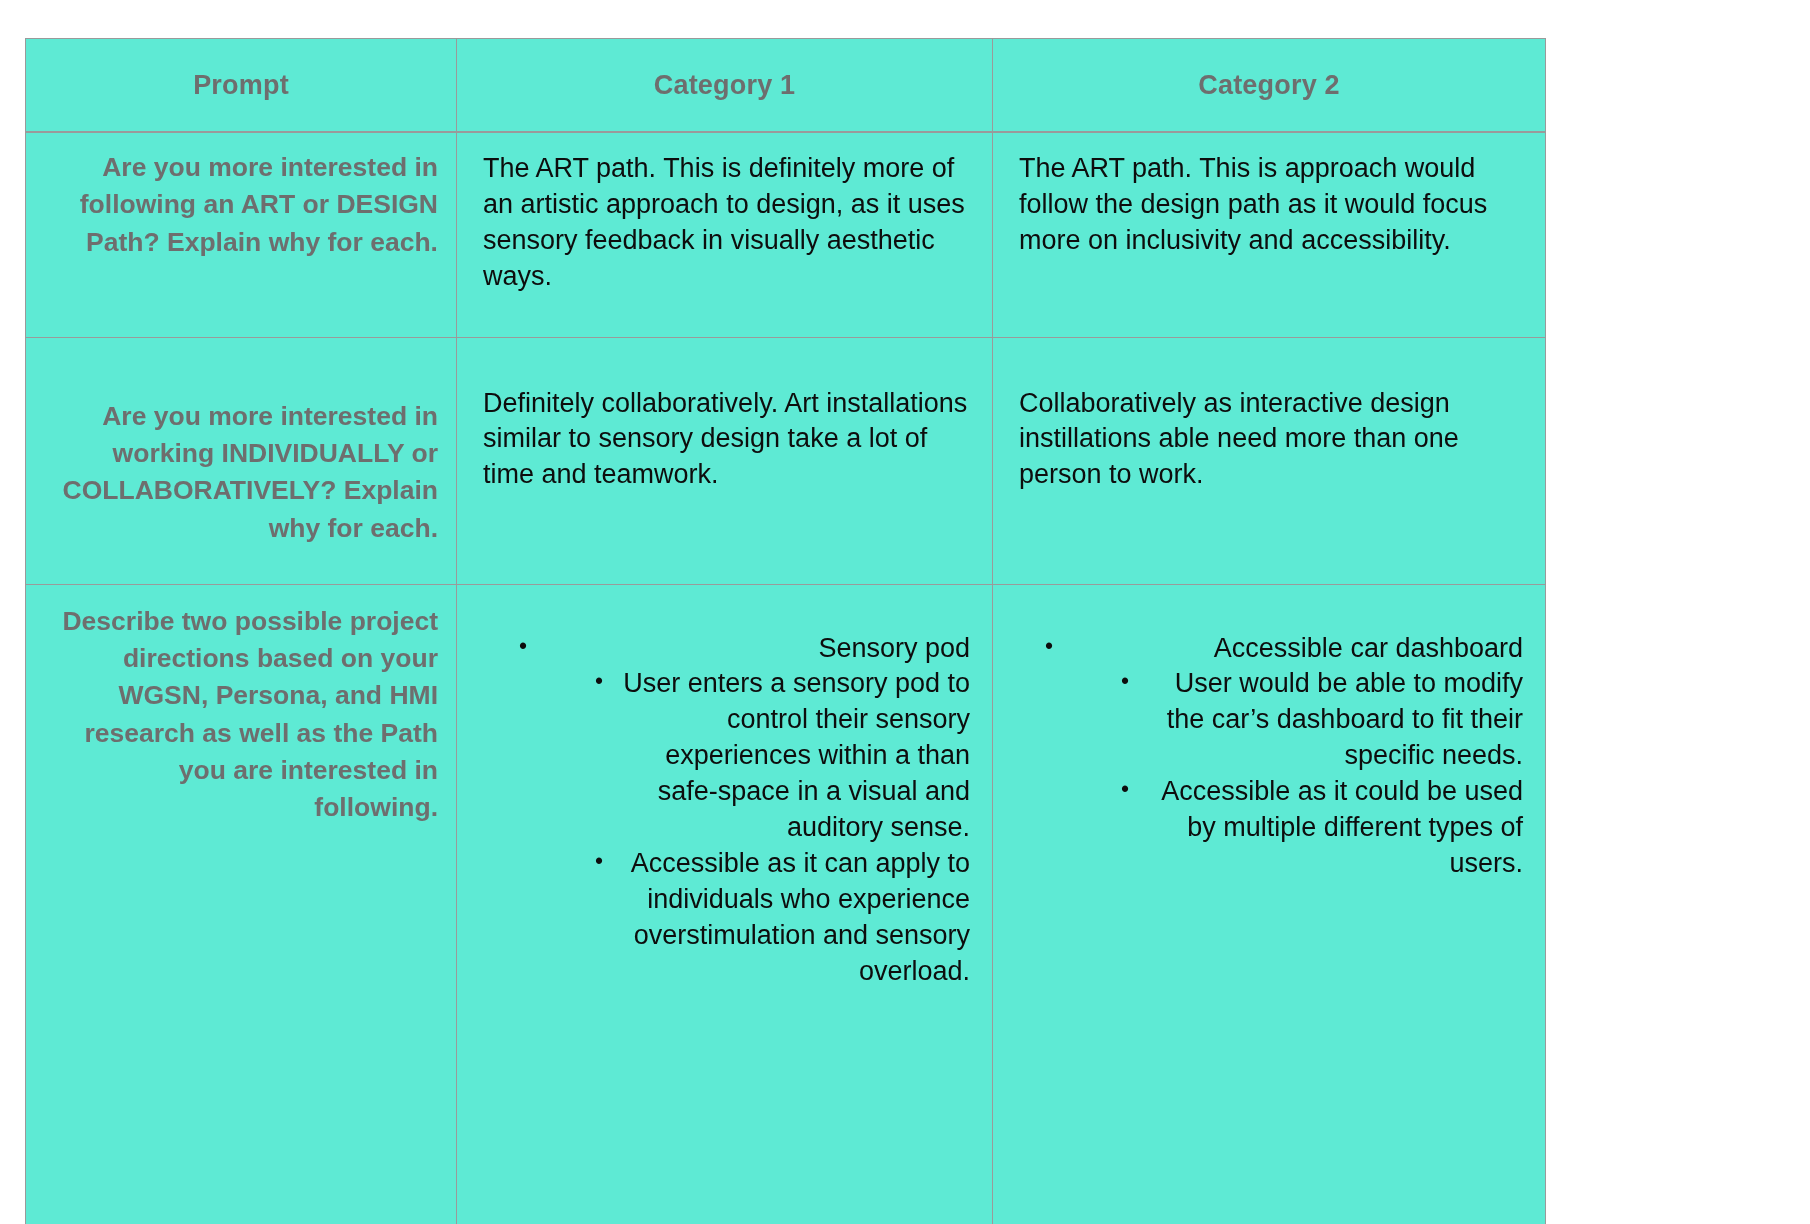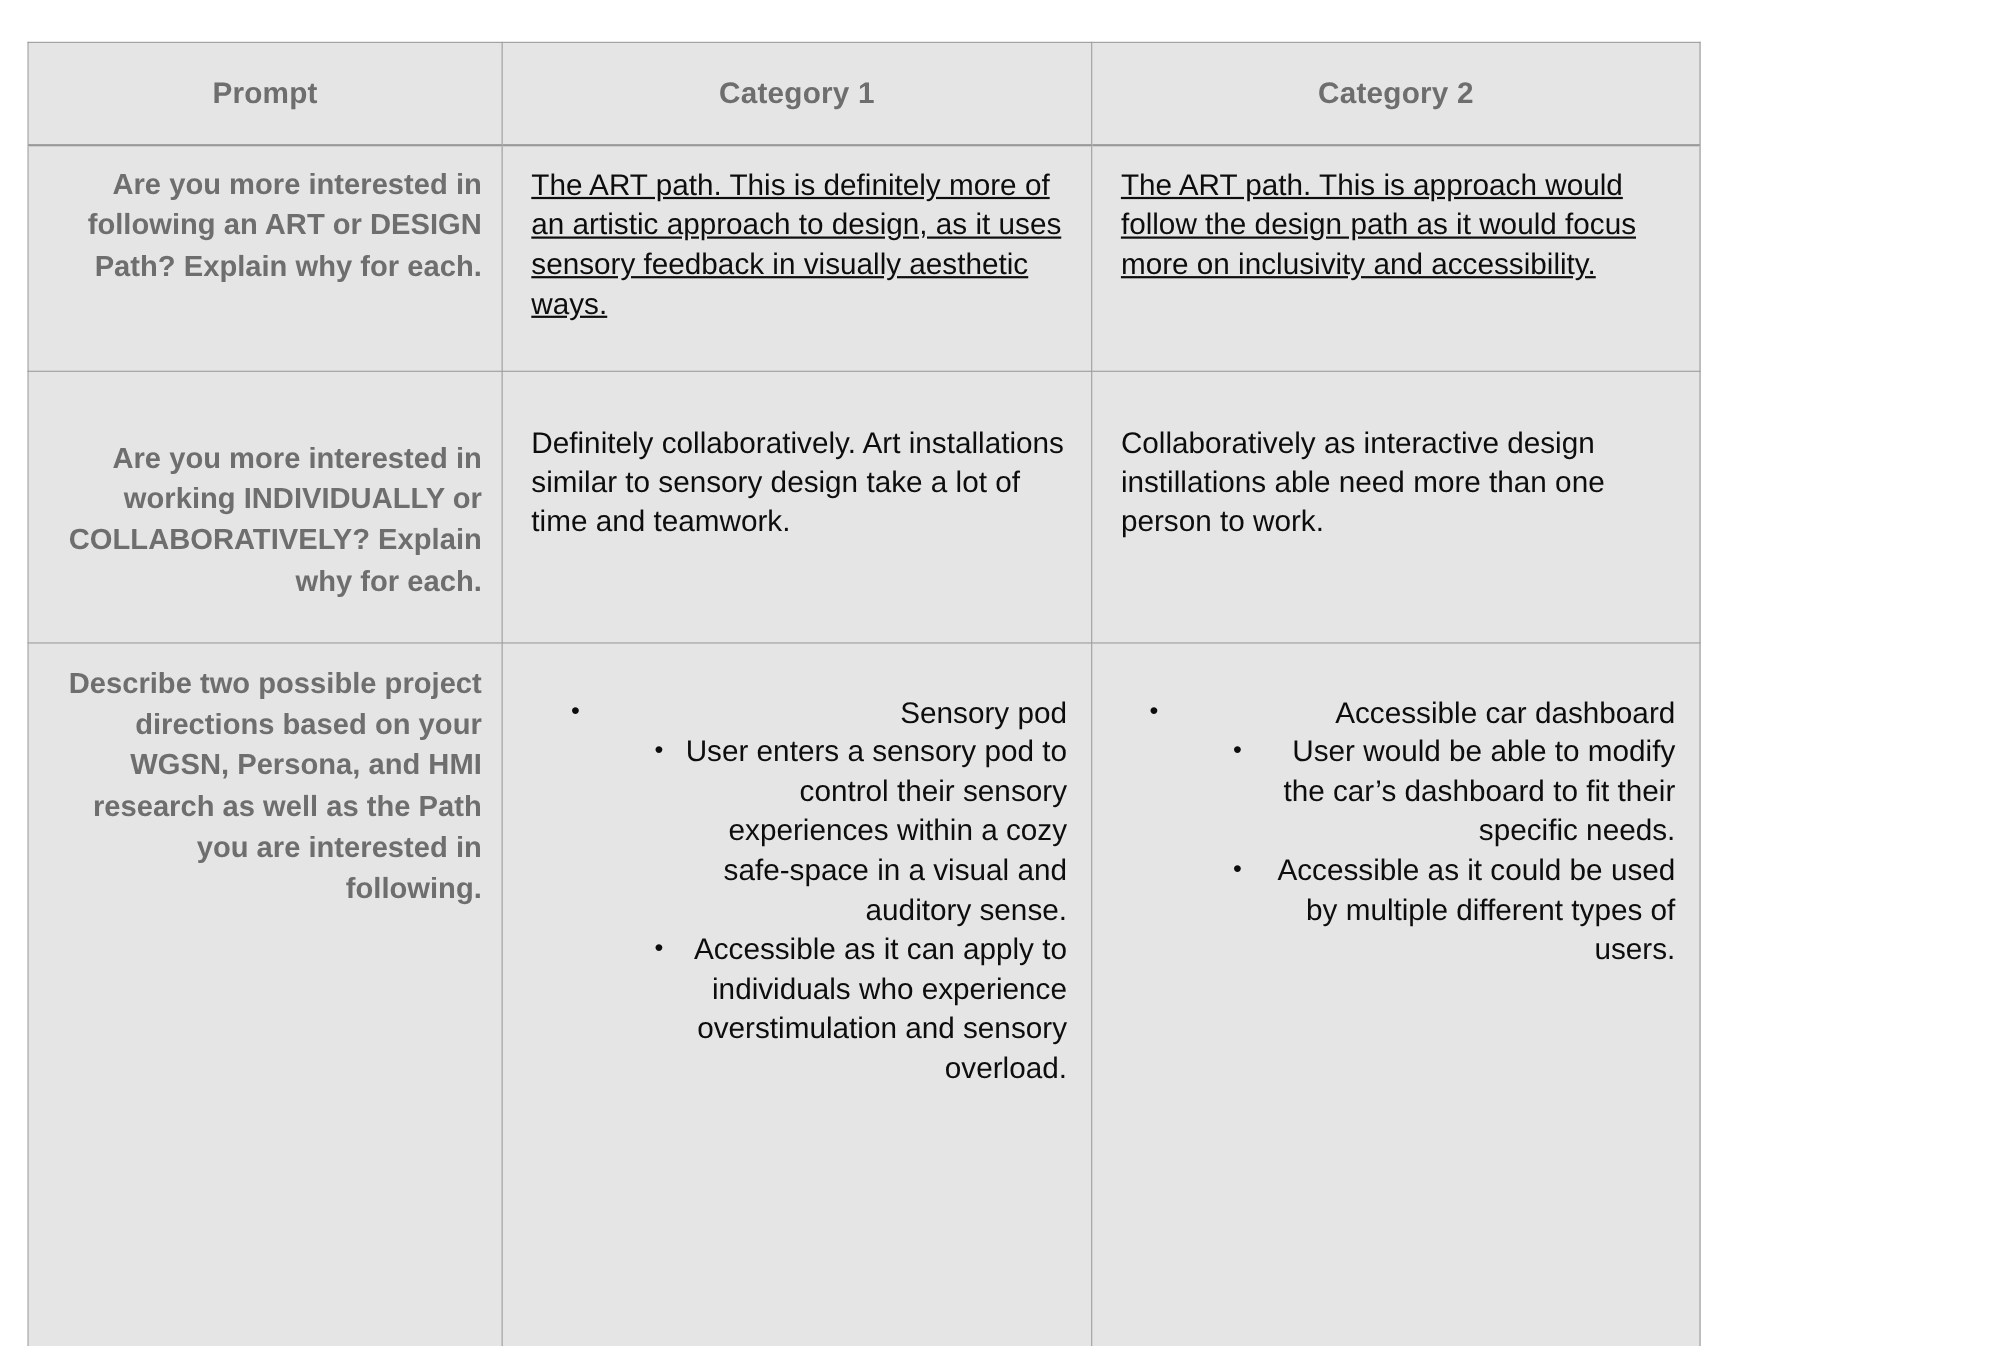--- a/index.html
+++ b/index.html
@@ -35,21 +35,21 @@
   }
 
   table.matrix col.c-prompt { width: 431px; }
   table.matrix col.c-cat1   { width: 536px; }
   table.matrix col.c-cat2   { width: 553px; }
 
   table.matrix th,
   table.matrix td {
     border: 1px solid #9a9a9a;
     vertical-align: top;
-    background: #e5e5e5;
+    background: #5eead4;
   }
 
   
   table.matrix thead th {
     height: 84px;
     text-align: center;
     vertical-align: middle;
     padding: 4px 10px;
     font-size: 27px;
     font-weight: bold;
@@ -73,21 +73,21 @@
     padding: 18px 22px 18px 26px;
     font-size: 27px;
     line-height: 1.33;
     color: #0d0d0d;
     font-weight: normal;
   }
   td.answer-cell .a-text { display: block; }
 
   
   tr.row-1 td.prompt-cell  { padding-top: 16px; }
-  tr.row-1 td.answer-cell  { padding-top: 18px; text-decoration: underline; }
+  tr.row-1 td.answer-cell  { padding-top: 18px; }
   tr.row-2 td.prompt-cell  { padding-top: 60px; }
   tr.row-2 td.answer-cell  { padding-top: 48px; }
   tr.row-3 td.prompt-cell  { padding-top: 18px; }
   tr.row-3 td.answer-cell  { padding-top: 46px; }
 
   tr.row-1 { height: 205px; }
   tr.row-2 { height: 247px; }
   tr.row-3 { height: 645px; }
 
   
@@ -191,21 +191,21 @@
           <td class="prompt-cell">
             <span class="p-text">Describe two possible project directions based on your WGSN, Persona, and HMI research as well as the Path you are interested in following.</span>
           </td>
 
           <td class="answer-cell cat1">
             <ul class="bullets">
               <li>
                 <span class="li-text">Sensory pod</span>
                 <ul class="sub">
                   <li>
-                    <span class="li-text">User enters a sensory pod to control their sensory experiences within a cozy safe-space in a visual and auditory sense.</span>
+                    <span class="li-text">User enters a sensory pod to control their sensory experiences within a than safe-space in a visual and auditory sense.</span>
                   </li>
                   <li>
                     <span class="li-text">Accessible as it can apply to individuals who experience overstimulation and sensory overload.</span>
                   </li>
                 </ul>
               </li>
             </ul>
           </td>
 
           <td class="answer-cell cat2">

